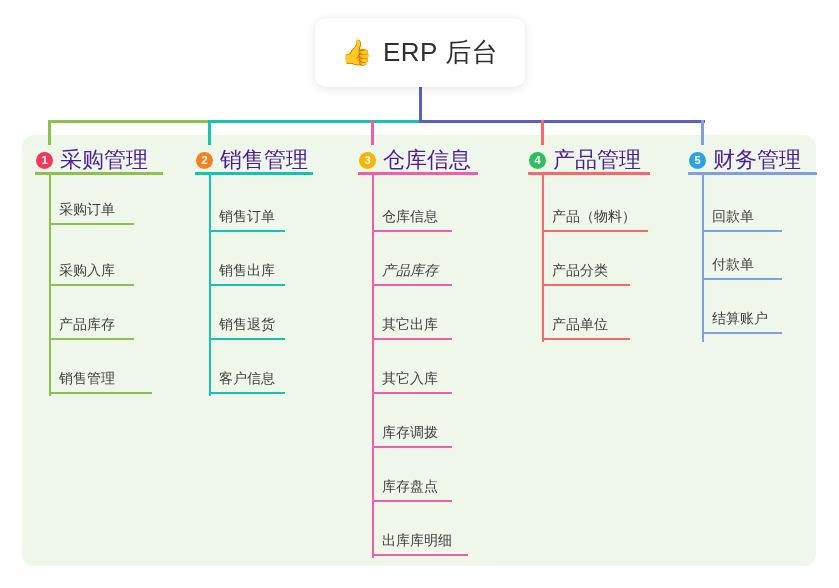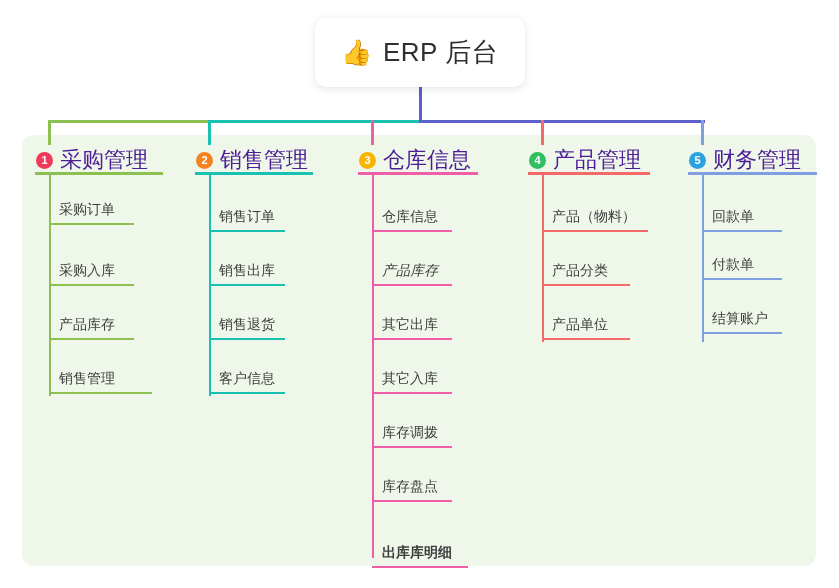--- a/index.html
+++ b/index.html
@@ -231,21 +231,21 @@
           <div class="leaf-rule" style="width: 80px; background: rgb(239, 95, 167);"></div>
         </div>
         <div class="leaf" style="top: 283px; height: 30px; width: 80px;">
           <span class="leaf-label">库存调拨</span>
           <div class="leaf-rule" style="width: 80px; background: rgb(239, 95, 167);"></div>
         </div>
         <div class="leaf" style="top: 337px; height: 30px; width: 80px;">
           <span class="leaf-label">库存盘点</span>
           <div class="leaf-rule" style="width: 80px; background: rgb(239, 95, 167);"></div>
         </div>
-        <div class="leaf" style="top: 403px; height: 30px; width: 96px; font-weight: bold;">
+        <div class="leaf" style="top: 391px; height: 30px; width: 96px;">
           <span class="leaf-label">出库库明细</span>
           <div class="leaf-rule" style="width: 96px; background: rgb(239, 95, 167);"></div>
         </div>
       </div>
       <div class="column" style="left: 493px;">
         <div class="col-head">
           <span class="badge" style="background: rgb(47, 191, 95);">4</span>
           <span class="col-title">产品管理</span>
         </div>
         <div class="head-rule" style="width: 122px; background: rgb(244, 106, 106);"></div>

